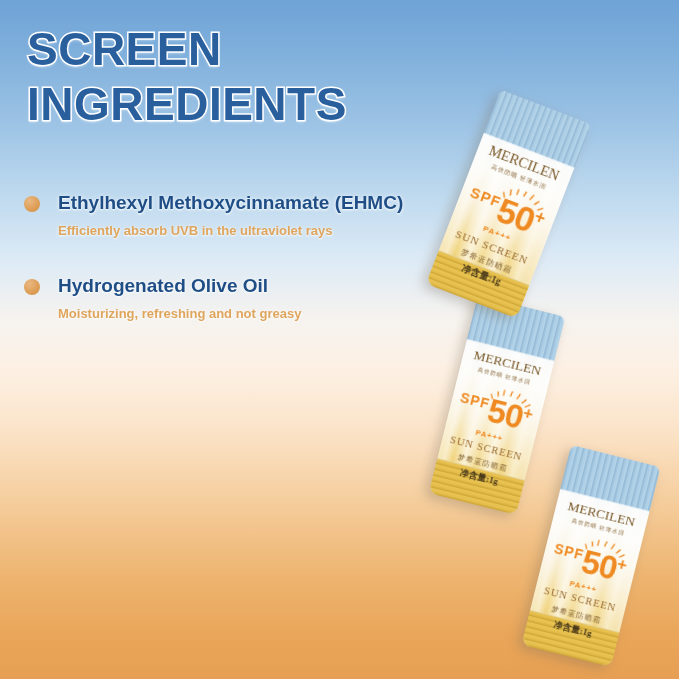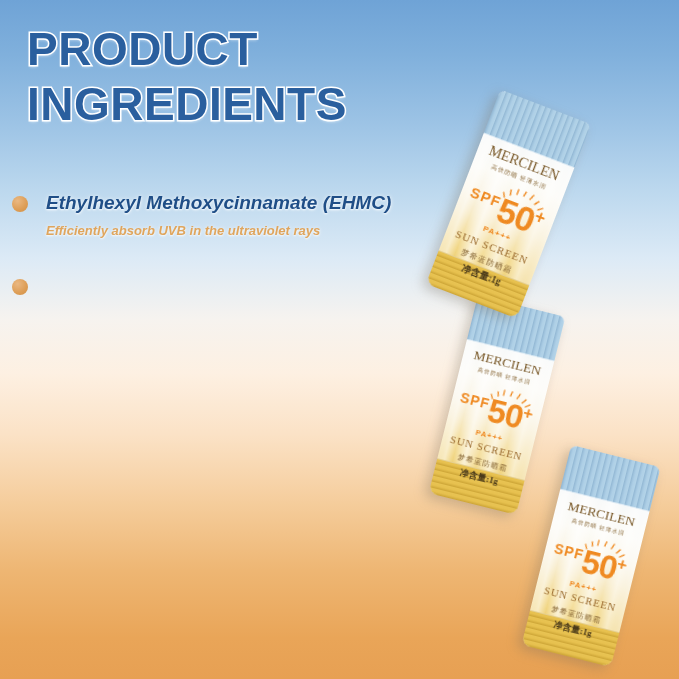--- a/index.html
+++ b/index.html
@@ -44,25 +44,24 @@
     color: #2a5f9e;
     -webkit-text-stroke: 3px #ffffff;
     paint-order: stroke fill;
     text-shadow: 0 2px 3px rgba(255,255,255,0.55);
     white-space: nowrap;
   }
 
   
   .ing-list {
     position: absolute;
-    left: 10px;
+    left: 22px;
     top: 190px;
     width: 520px;
     z-index: 6;
-    font-style: italic;
   }
   .ing-item {
     position: relative;
     padding-left: 36px;
     margin-bottom: 30px;
   }
   .ing-item:last-child { margin-bottom: 0; }
   .dot {
     position: absolute;
     left: 2px;
@@ -247,35 +246,37 @@
     transform: rotate(14deg);
     z-index: 5;
   }
 </style>
 </head>
 <body>
 
 <div id="poster">
 
   <div class="title-block">
-    <div class="title-line">PRODUCT</div>
+    <div class="title-line">SCREEN</div>
     <div class="title-line">INGREDIENTS</div>
   </div>
 
   <div class="ing-list">
 
     <div class="ing-item">
       <span class="dot"></span>
       <div class="ing-name">Ethylhexyl Methoxycinnamate (EHMC)</div>
       <div class="ing-desc">Efficiently absorb UVB in the ultraviolet rays</div>
     </div>
 
 
     <div class="ing-item">
       <span class="dot"></span>
+      <div class="ing-name">Hydrogenated Olive Oil</div>
+      <div class="ing-desc">Moisturizing, refreshing and not greasy</div>
     </div>
 
   </div>
 
   <div class="sachet" id="sachet-top">
     <div class="sachet-body">
       <div class="crimp-top"></div>
       <div class="crimp-bot"></div>
 
       <div class="label brand" style="top:25%; font-size:14.5px;">MERCILEN</div>

